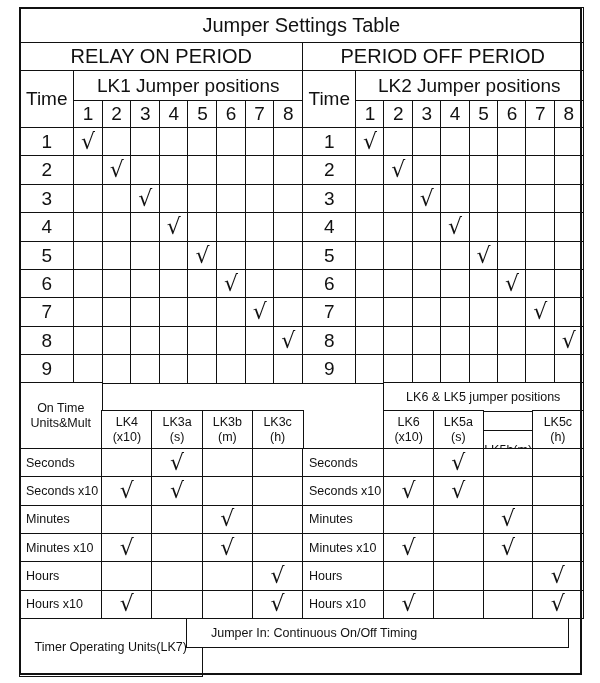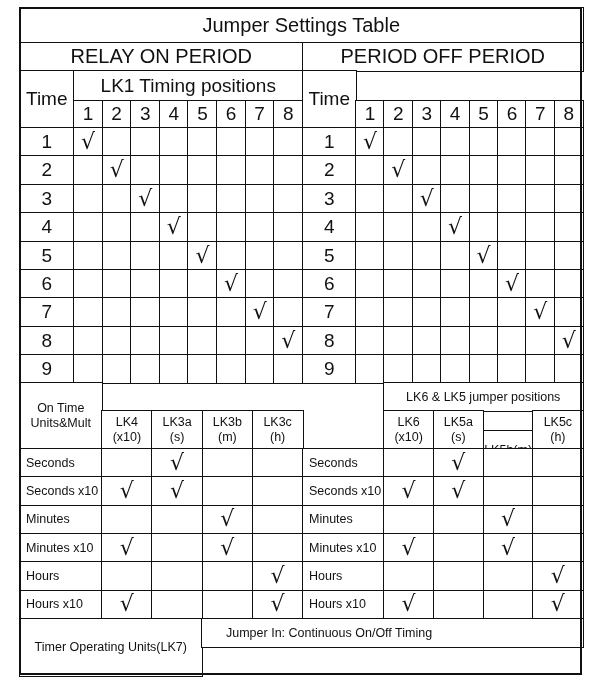--- a/index.html
+++ b/index.html
@@ -18,21 +18,21 @@
   .outer { position: absolute; left: 19px; top: 7px; width: 563px; height: 668px;
            border: 2px solid #111; box-sizing: border-box; pointer-events: none; }
 </style>
 </head>
 <body>
 
 <div id="sheet">
     <div class="cell big" style="left: 19px; top: 7px; width: 564.5px; height: 36.5px;">Jumper Settings Table</div>
     <div class="cell big" style="left: 19px; top: 42px; width: 284.5px; height: 29.5px;">RELAY ON PERIOD</div>
     <div class="cell mid" style="left: 19px; top: 70px; width: 55.5px; height: 58.5px;">Time</div>
-    <div class="cell mid" style="left: 73px; top: 70px; width: 230.5px; height: 31.5px;">LK1 Timing positions</div>
+    <div class="cell mid" style="left: 73px; top: 70px; width: 230.5px; height: 31.5px;">LK1 Jumper positions</div>
     <div class="cell num" style="left: 73px; top: 100px; width: 30.1px; height: 28.5px;">1</div>
     <div class="cell num" style="left: 101.6px; top: 100px; width: 30.1px; height: 28.5px;">2</div>
     <div class="cell num" style="left: 130.2px; top: 100px; width: 30.1px; height: 28.5px;">3</div>
     <div class="cell num" style="left: 158.8px; top: 100px; width: 30.1px; height: 28.5px;">4</div>
     <div class="cell num" style="left: 187.4px; top: 100px; width: 30.1px; height: 28.5px;">5</div>
     <div class="cell num" style="left: 216px; top: 100px; width: 30.1px; height: 28.5px;">6</div>
     <div class="cell num" style="left: 244.6px; top: 100px; width: 30.1px; height: 28.5px;">7</div>
     <div class="cell num" style="left: 273.2px; top: 100px; width: 30.1px; height: 28.5px;">8</div>
     <div class="cell num" style="left: 19px; top: 127px; width: 55.5px; height: 29.9px;">1</div>
     <div class="cell " style="left: 73px; top: 127px; width: 30.1px; height: 29.9px;">
@@ -126,20 +126,21 @@
     <div class="cell " style="left: 73px; top: 354.2px; width: 30.1px; height: 29.9px;"></div>
     <div class="cell " style="left: 101.6px; top: 354.2px; width: 30.1px; height: 29.9px;"></div>
     <div class="cell " style="left: 130.2px; top: 354.2px; width: 30.1px; height: 29.9px;"></div>
     <div class="cell " style="left: 158.8px; top: 354.2px; width: 30.1px; height: 29.9px;"></div>
     <div class="cell " style="left: 187.4px; top: 354.2px; width: 30.1px; height: 29.9px;"></div>
     <div class="cell " style="left: 216px; top: 354.2px; width: 30.1px; height: 29.9px;"></div>
     <div class="cell " style="left: 244.6px; top: 354.2px; width: 30.1px; height: 29.9px;"></div>
     <div class="cell " style="left: 273.2px; top: 354.2px; width: 30.1px; height: 29.9px;"></div>
     <div class="cell big" style="left: 302px; top: 42px; width: 281.5px; height: 29.5px;">PERIOD OFF PERIOD</div>
     <div class="cell mid" style="left: 302px; top: 70px; width: 54.5px; height: 58.5px;">Time</div>
+    <div class="cell mid" style="left: 355px; top: 70px; width: 228.5px; height: 31.5px;">LK2 Jumper positions</div>
     <div class="cell num" style="left: 355px; top: 100px; width: 29.9px; height: 28.5px;">1</div>
     <div class="cell num" style="left: 383.4px; top: 100px; width: 29.9px; height: 28.5px;">2</div>
     <div class="cell num" style="left: 411.8px; top: 100px; width: 29.9px; height: 28.5px;">3</div>
     <div class="cell num" style="left: 440.2px; top: 100px; width: 29.9px; height: 28.5px;">4</div>
     <div class="cell num" style="left: 468.6px; top: 100px; width: 29.9px; height: 28.5px;">5</div>
     <div class="cell num" style="left: 497px; top: 100px; width: 29.9px; height: 28.5px;">6</div>
     <div class="cell num" style="left: 525.4px; top: 100px; width: 29.9px; height: 28.5px;">7</div>
     <div class="cell num" style="left: 553.8px; top: 100px; width: 29.9px; height: 28.5px;">8</div>
     <div class="cell num" style="left: 302px; top: 127px; width: 54.5px; height: 29.9px;">1</div>
     <div class="cell " style="left: 355px; top: 127px; width: 29.9px; height: 29.9px;">
@@ -362,15 +363,15 @@
     <div class="cell small left" style="left: 302px; top: 589.5px; width: 82.5px; height: 29.8px;">Hours x10</div>
     <div class="cell " style="left: 383px; top: 589.5px; width: 51.25px; height: 29.8px;">
       <span class="check">√</span>
     </div>
     <div class="cell " style="left: 432.75px; top: 589.5px; width: 51.25px; height: 29.8px;"></div>
     <div class="cell " style="left: 482.5px; top: 589.5px; width: 51.25px; height: 29.8px;"></div>
     <div class="cell " style="left: 532.25px; top: 589.5px; width: 51.25px; height: 29.8px;">
       <span class="check">√</span>
     </div>
     <div class="cell small" style="left: 19px; top: 618px; width: 183.5px; height: 58.5px;">Timer Operating Units(LK7)</div>
-    <div class="cell small left" style="left: 201px; top: 618px; width: 382.5px; height: 29.5px; padding-left: 24px;">Jumper In: Continuous On/Off Timing</div>
+    <div class="cell small left" style="left: 186px; top: 618px; width: 382.5px; height: 29.5px; padding-left: 24px;">Jumper In: Continuous On/Off Timing</div>
     <div class="outer"></div>
   </div>
 
 </body></html>

